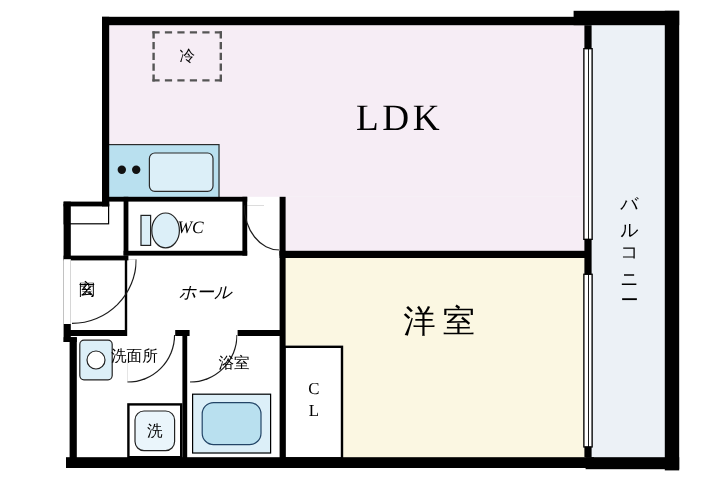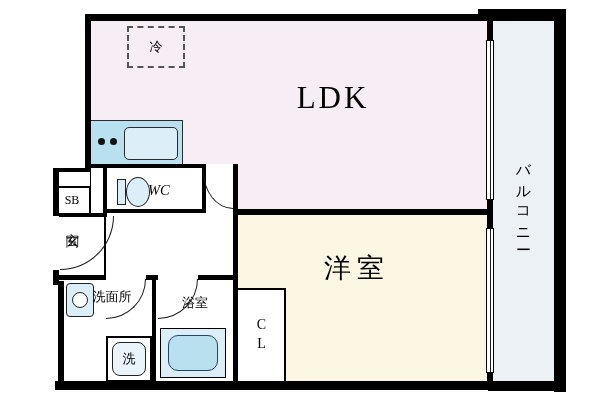--- a/index.html
+++ b/index.html
@@ -94,23 +94,20 @@
 
   <div class="tub" style="left:160px;top:328px;width:66px;height:50px">
     <div class="tub-inner"></div>
   </div>
 
   <div class="clbox" style="left:236px;top:288px;width:50px;height:95px">
     <div class="vtext cl-label">CL</div>
   </div>
 
   <div class="sbupper" style="left:53px;top:170px;width:38px;height:17px"></div>
-  <div class="sbbox" style="left:53px;top:186px;width:38px;height:29px">
-    <span class="lbl s12">SB</span>
-  </div>
 
   <div class="wall" style="left:85px;top:14px;width:405px;height:7px"></div>
   <div class="wall" style="left:478px;top:9px;width:88px;height:12px"></div>
   <div class="wall" style="left:554px;top:9px;width:12px;height:383px"></div>
   <div class="wall" style="left:488px;top:381px;width:78px;height:10px"></div>
   <div class="wall" style="left:55px;top:381px;width:440px;height:9px"></div>
   <div class="wall" style="left:85px;top:14px;width:6px;height:158px"></div>
   <div class="wall" style="left:53px;top:168px;width:38px;height:4px"></div>
   <div class="wall" style="left:53px;top:168px;width:6px;height:117px"></div>
   <div class="wall" style="left:53px;top:281px;width:11px;height:4px"></div>
@@ -137,22 +134,23 @@
   <div class="arc arc-br" style="left:106px;top:279px;width:40px;height:40px"></div>
   <div class="arc arc-br" style="left:158px;top:279px;width:40px;height:40px"></div>
   <div class="arc arc-bl" style="left:203px;top:171px;width:30px;height:38px"></div>
 
   <div class="window" style="left:486px;top:40px;width:8px;height:160px"></div>
   <div class="window" style="left:486px;top:228px;width:8px;height:145px"></div>
 
   <div class="roomlabel" style="left:258px;top:80px;width:150px">
     <div class="big">LDK</div>
   </div>
-  <div class="roomlabel" style="left:292px;top:250px;width:130px">
+  <div class="roomlabel" style="left:304px;top:250px;width:130px">
     <div class="big2">洋室</div>
   </div>
 
   <div class="lbl s14" style="left:148px;top:183px">WC</div>
   <div class="vtext s13" style="left:63px;top:222px;height:52px">玄関</div>
+  <div class="lbl s14 center" style="left:133px;top:237px;width:76px">ホール</div>
   <div class="lbl s13 center" style="left:80px;top:290px;width:64px">洗面所</div>
   <div class="lbl s13 center" style="left:166px;top:296px;width:58px">浴室</div>
 
 </div>
 
 </body></html>

